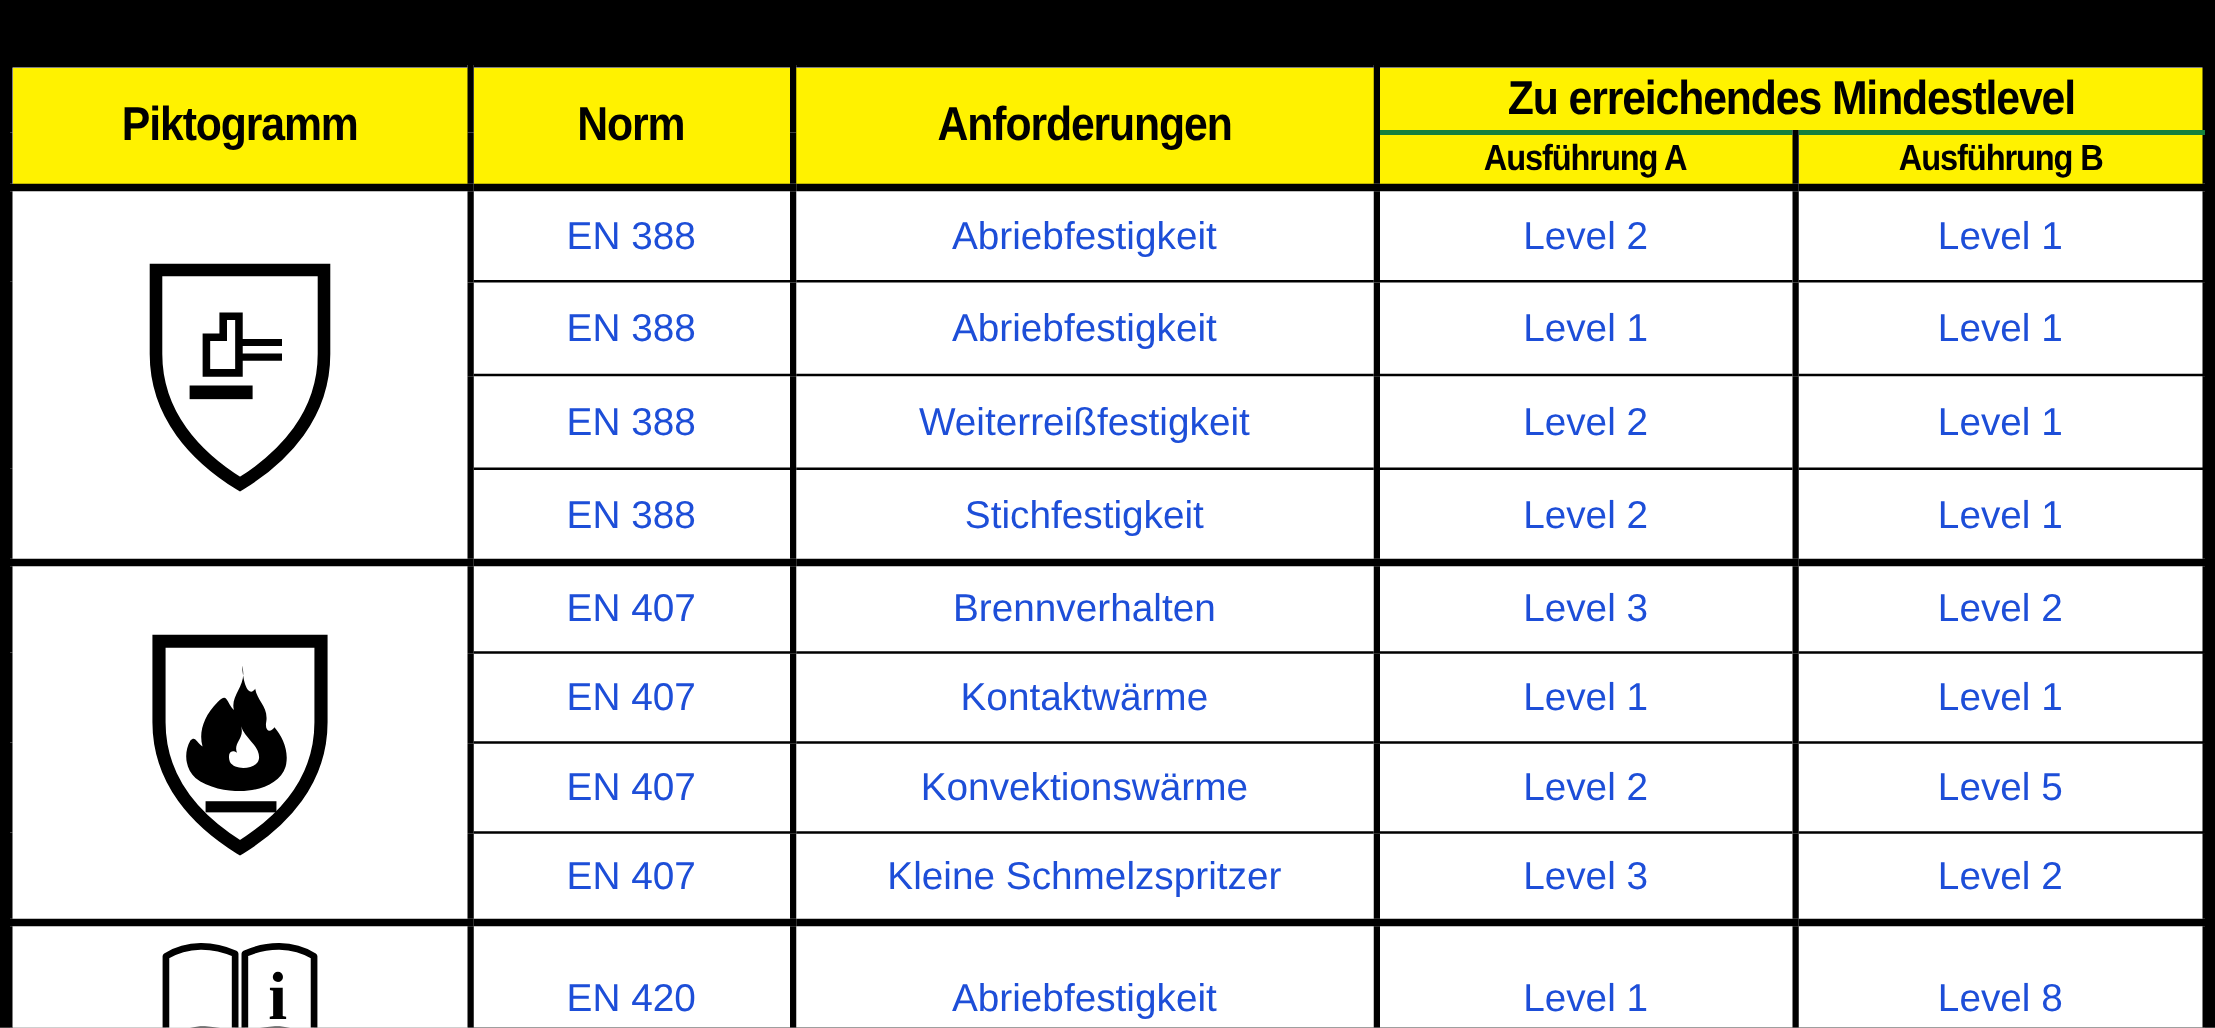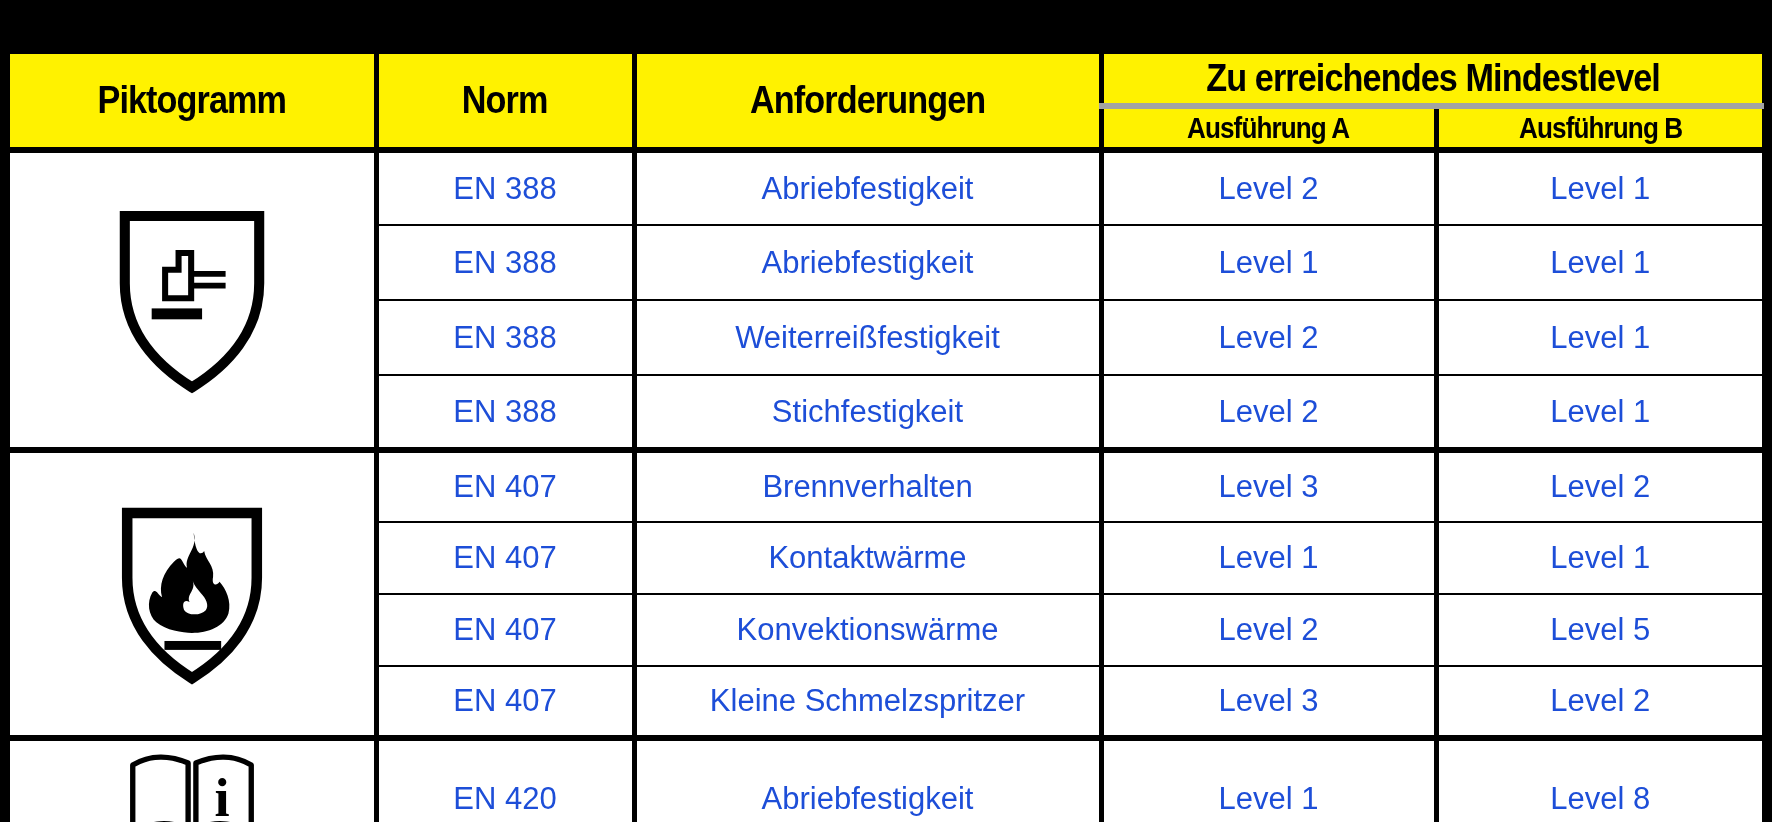--- a/index.html
+++ b/index.html
@@ -20,21 +20,21 @@
     padding:0;overflow:hidden;color:#000;
   }
   th{background:#FFF200;}
   .th-main{font-size:38px;font-weight:bold;}
   .th-sub{font-size:29px;font-weight:bold;}
   .cond{display:inline-block;transform:scaleX(.9);letter-spacing:-1px;white-space:nowrap;}
   td{font-size:31px;font-weight:400;color:#1d4ed8;}
   
   .vt{border-left:5px solid #000;}
   
-  tr.h2 th{border-top:6px solid #a3a3a3;border-bottom:6px solid #000;}
+  tr.h2 th{border-top:4px solid #a3a3a3;border-bottom:6px solid #000;}
   .th-span{border-bottom:6px solid #000;}
   .th-minlevel{border-bottom:4px solid #15803d;}
   
   tr.group-start td{border-top:6px solid #000;}
   
   tr.h1{height:53px;}
   tr.h2{height:44px;}
   tr.r388{height:75px;}
   tr.r407{height:72px;}
   tr.r420{height:119px;}

